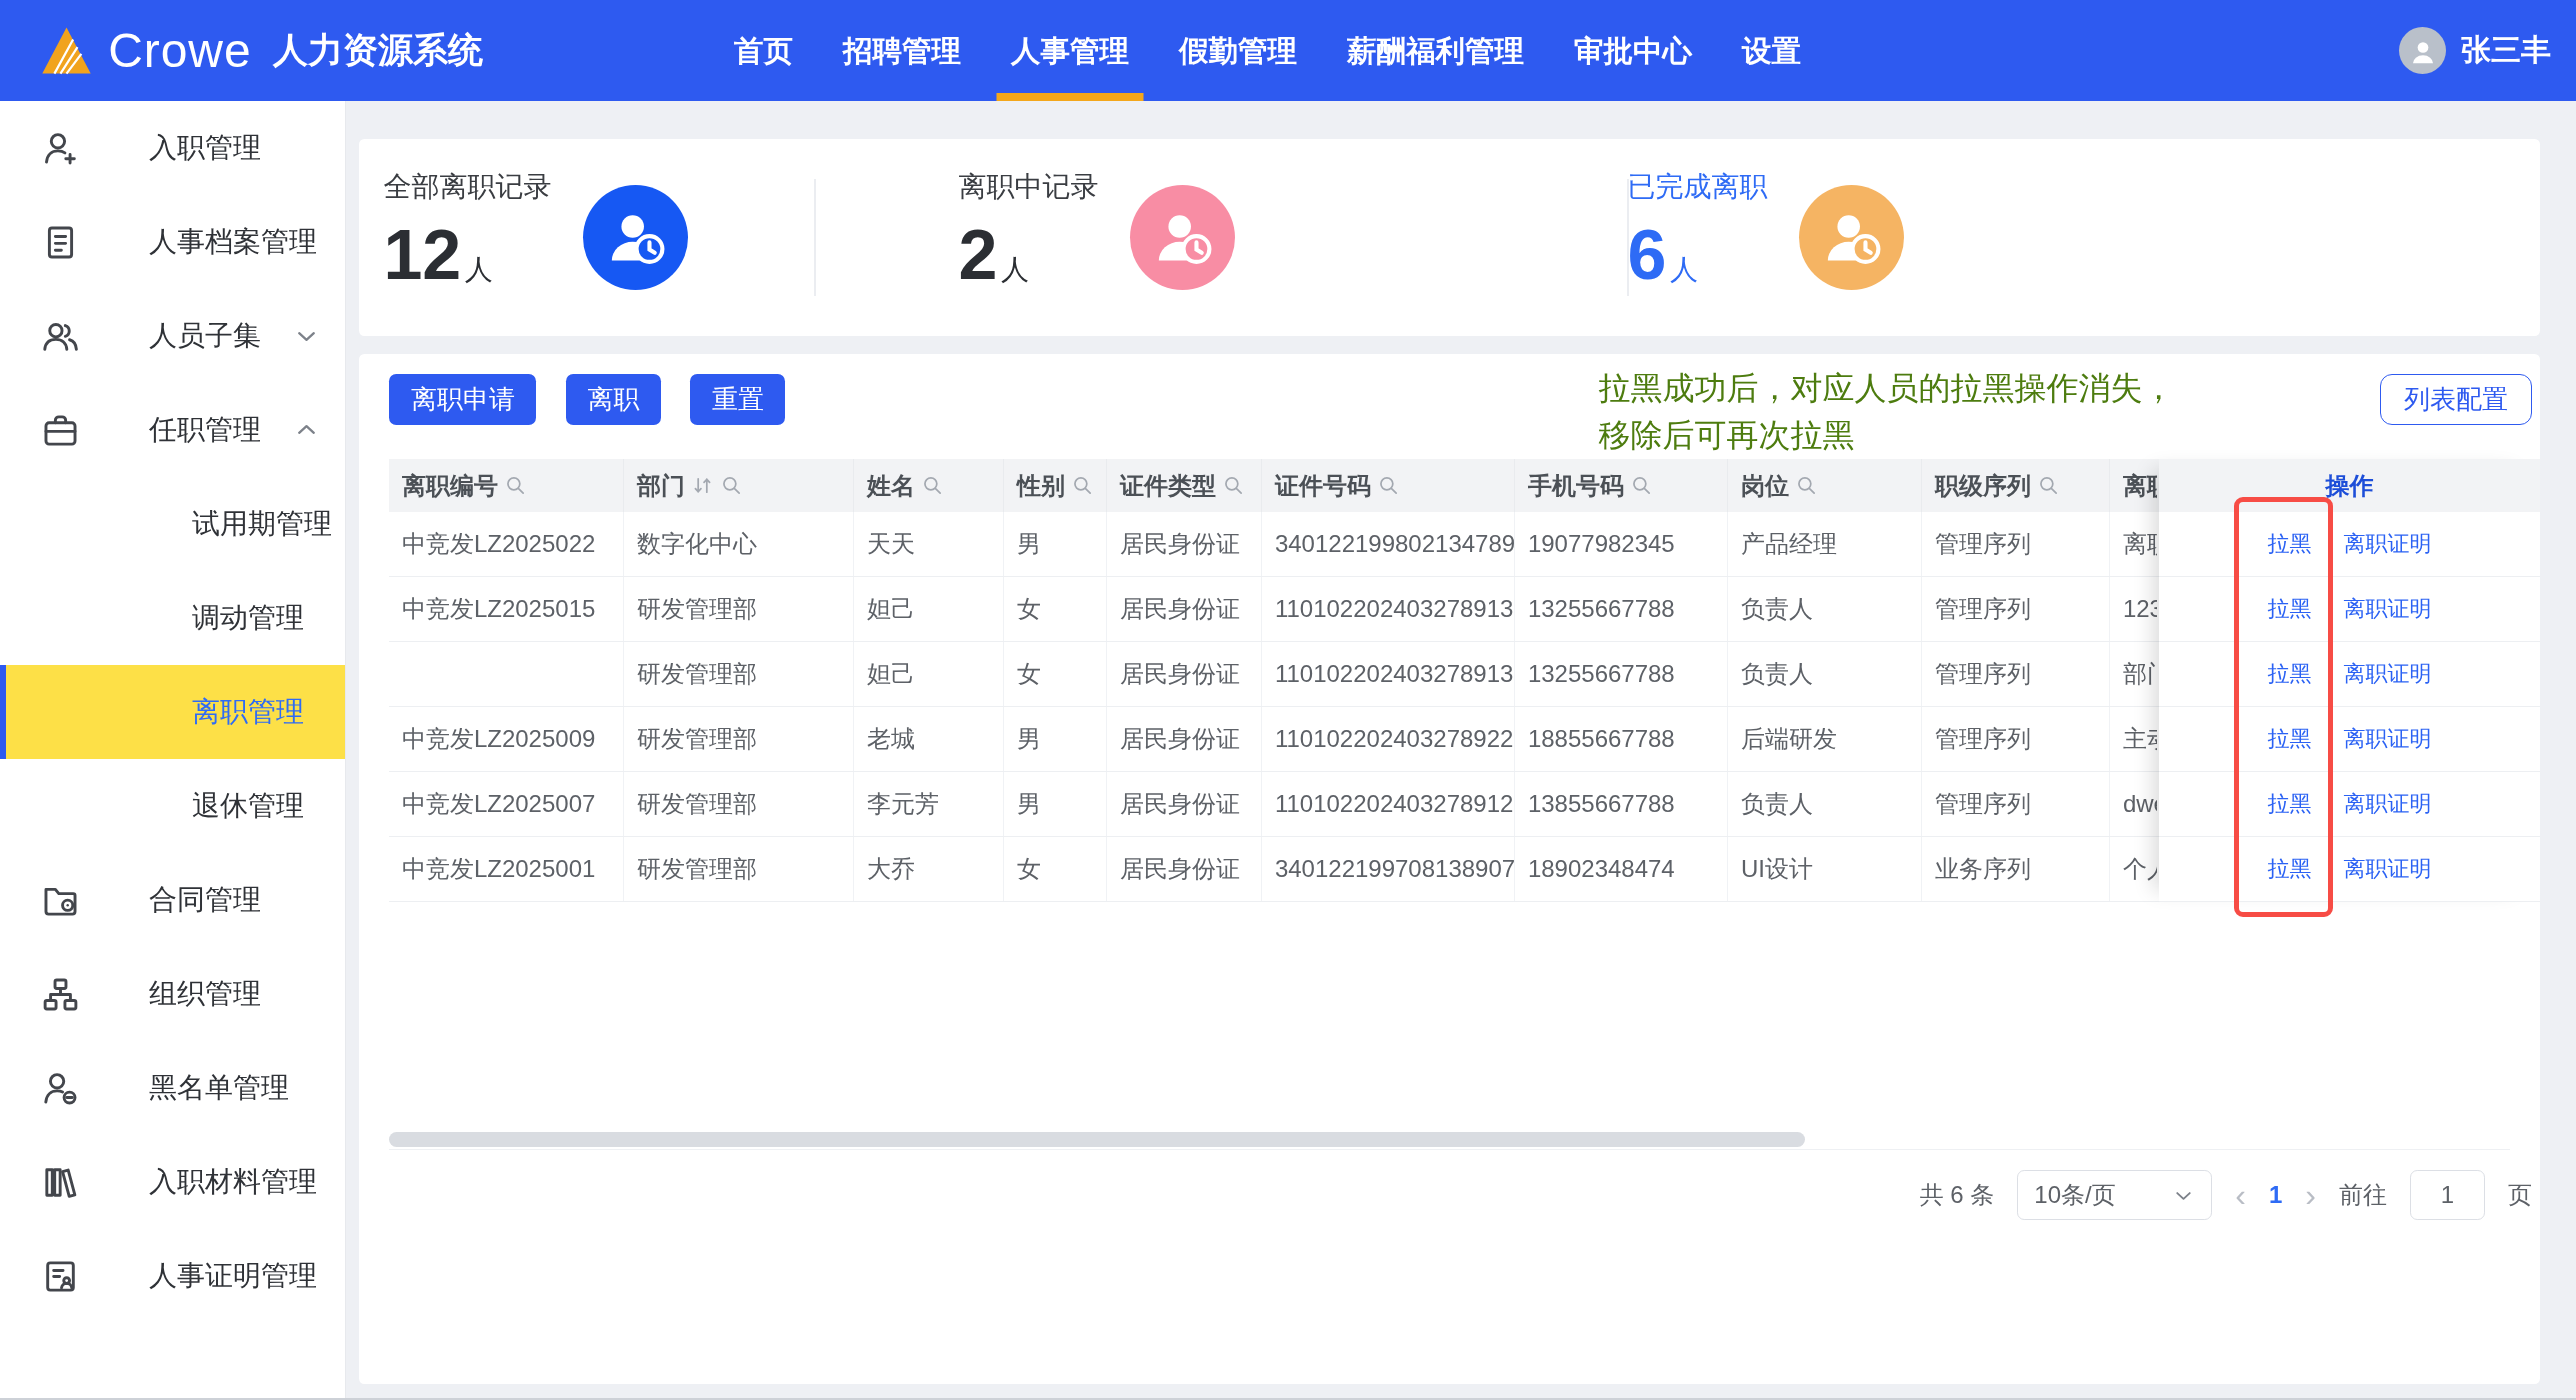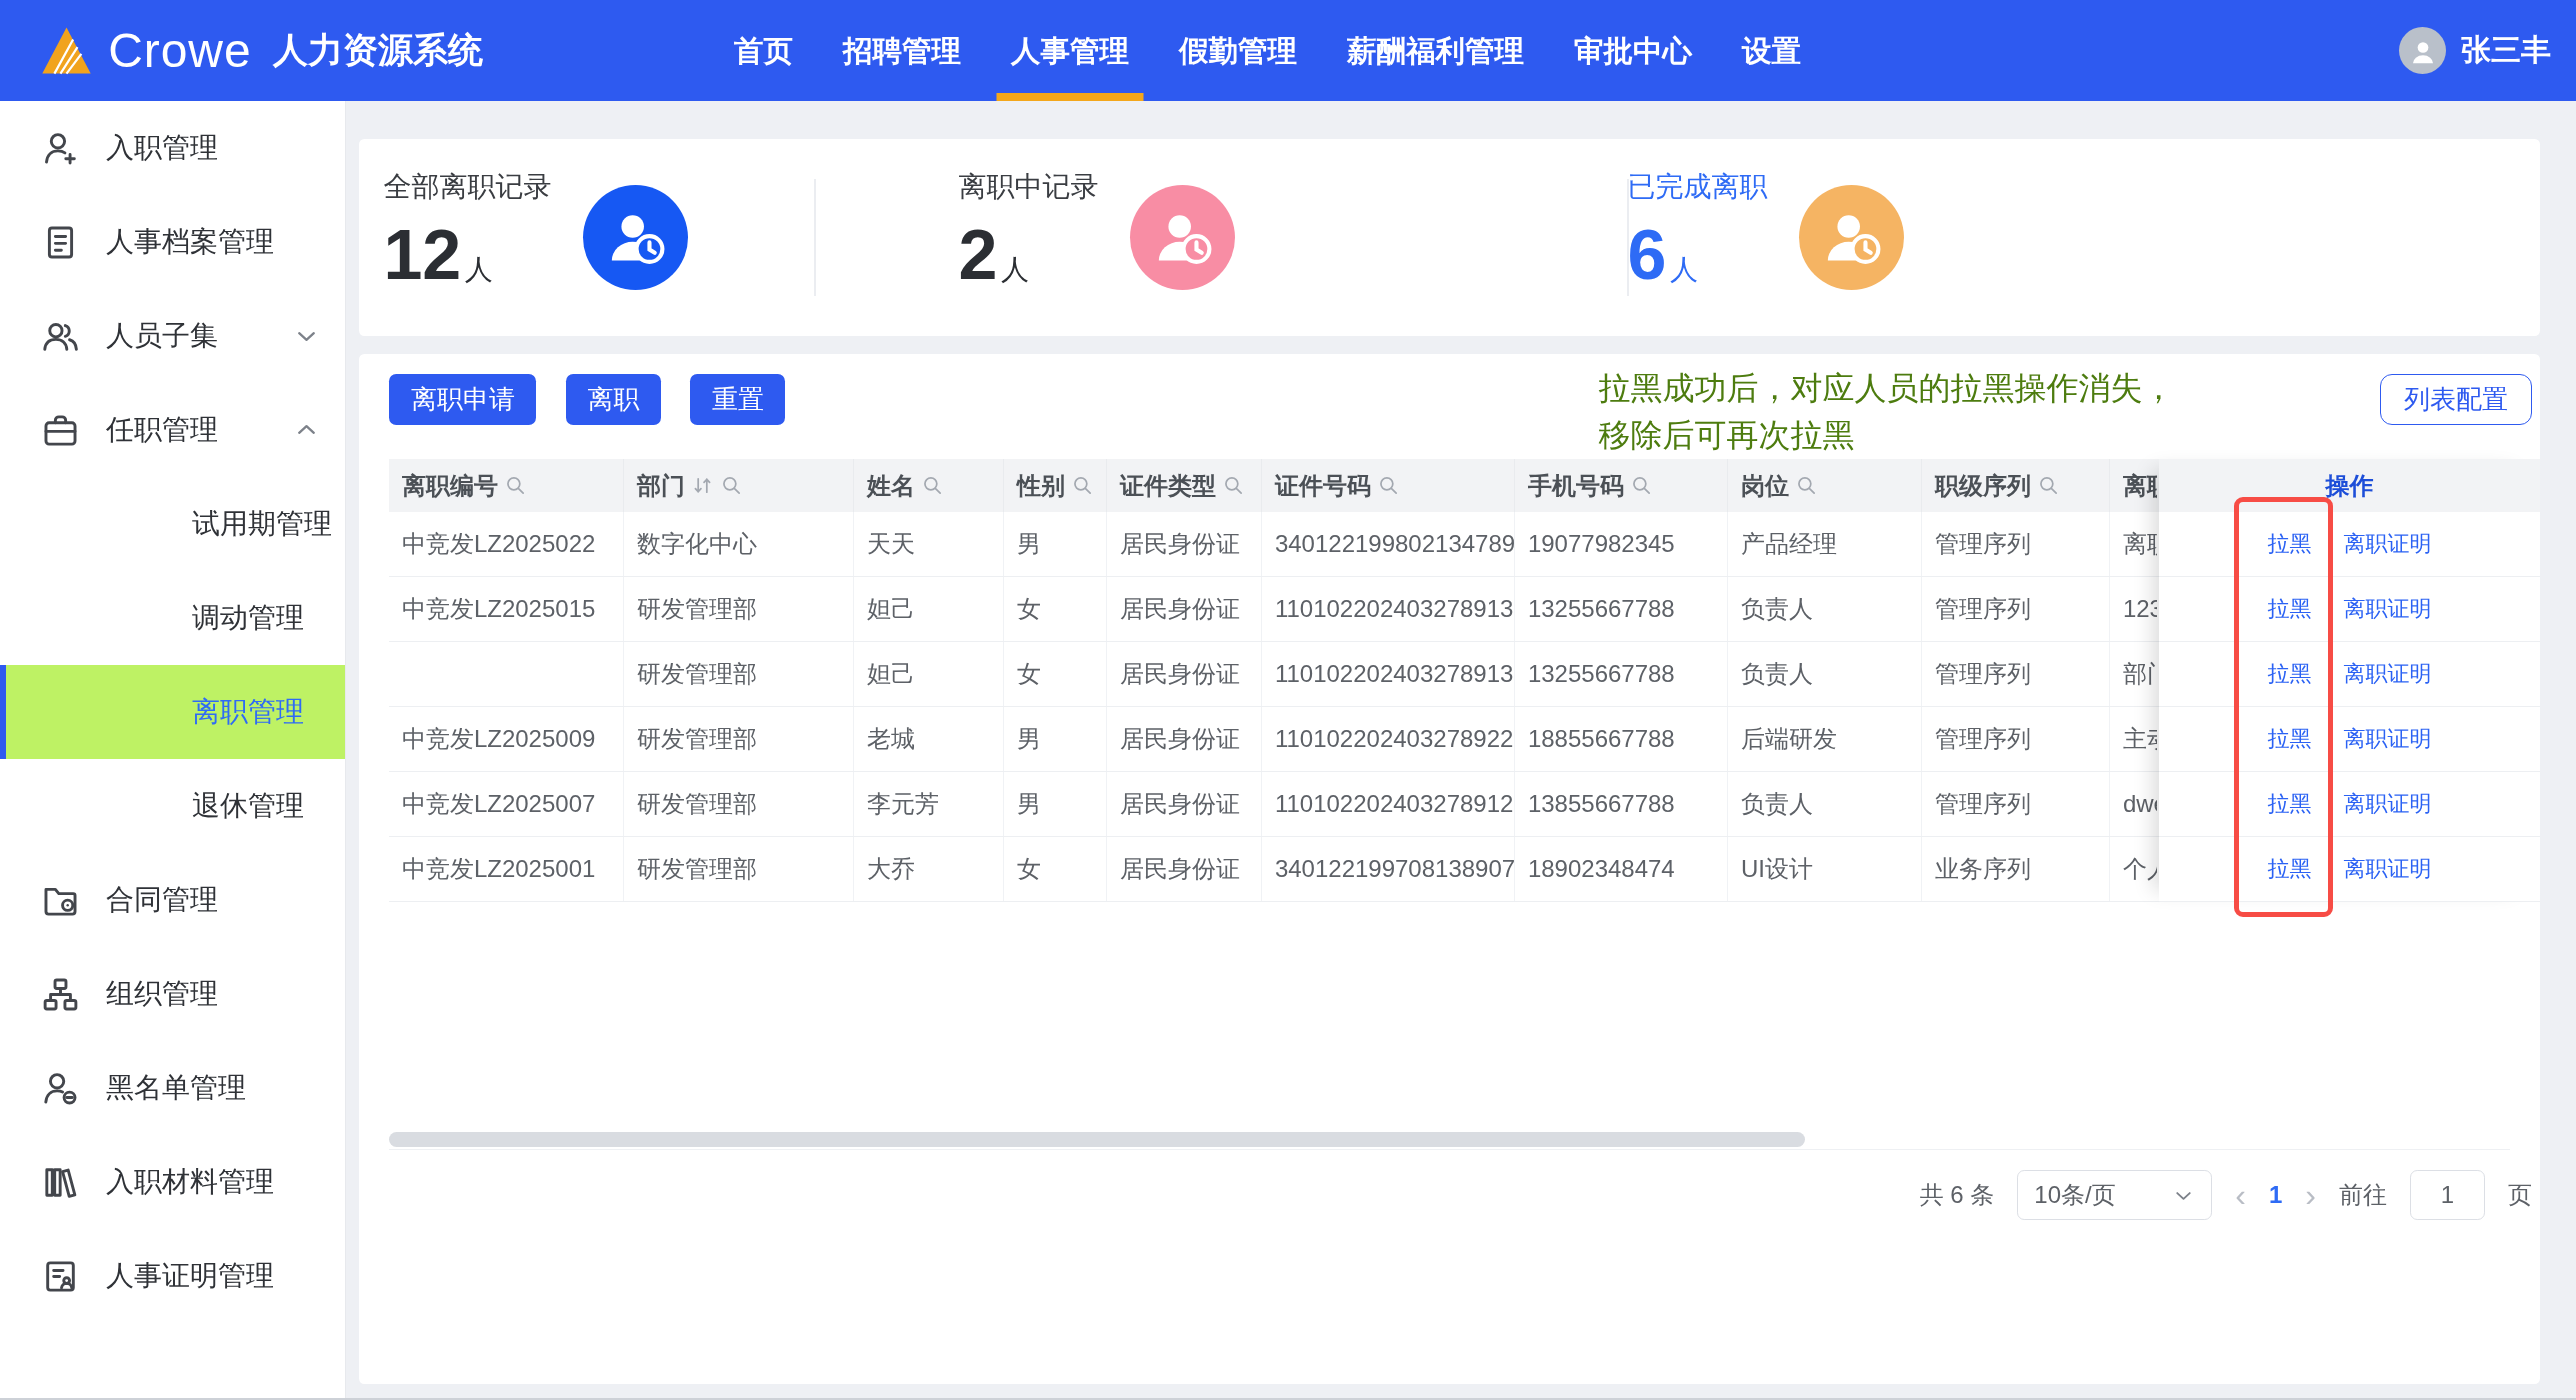--- a/index.html
+++ b/index.html
@@ -20,27 +20,27 @@
             width:calc(100% + 29px);height:8px;background:#f3a71b;}
   .nav-user{position:absolute;right:25px;top:0;height:101px;display:flex;align-items:center;gap:15px;}
   .avatar{width:47px;height:47px;border-radius:50%;background:#b9c0ca;display:flex;align-items:center;
           justify-content:center;cursor:pointer;}
   .avatar svg{width:32px;height:32px;margin-top:3.6px;}
   .username{color:#fff;font-size:30px;font-weight:600;}
 
   
   .page-body{display:flex;height:1297px;}
   .sidebar{width:345px;background:#fff;border-right:1.8px solid #e7e9ed;flex:none;}
-  .side-item{height:94px;display:flex;align-items:center;position:relative;cursor:pointer;}
+  .side-item{height:94px;display:flex;align-items:center;position:relative;cursor:pointer;gap:43px;}
   .side-item.main{padding-left:40px;}
   .side-item.sub{padding-left:192px;}
   .side-item .ic{width:41px;height:41px;margin-right:25px;flex:none;display:inline-flex;}
   .side-item .ic svg{width:41px;height:41px;}
   .side-item .lbl{font-size:28px;color:#2f3237;white-space:nowrap;}
-  .side-item.active{background:#bef264;}
+  .side-item.active{background:#fde047;}
   .side-item.active::before{content:"";position:absolute;left:0;top:0;bottom:0;width:6.3px;background:#2e5af0;}
   .side-item.active .lbl{color:#2e6bf5;}
   .chev{position:absolute;right:25px;top:50%;transform:translateY(-50%);display:inline-flex;}
   .chev svg{width:27px;height:27px;}
 
   .content{flex:1;position:relative;}
 
   
   .stats-card{position:absolute;left:13.4px;top:38px;right:36px;height:197px;background:#fff;border-radius:5.4px;
               display:flex;align-items:center;}

